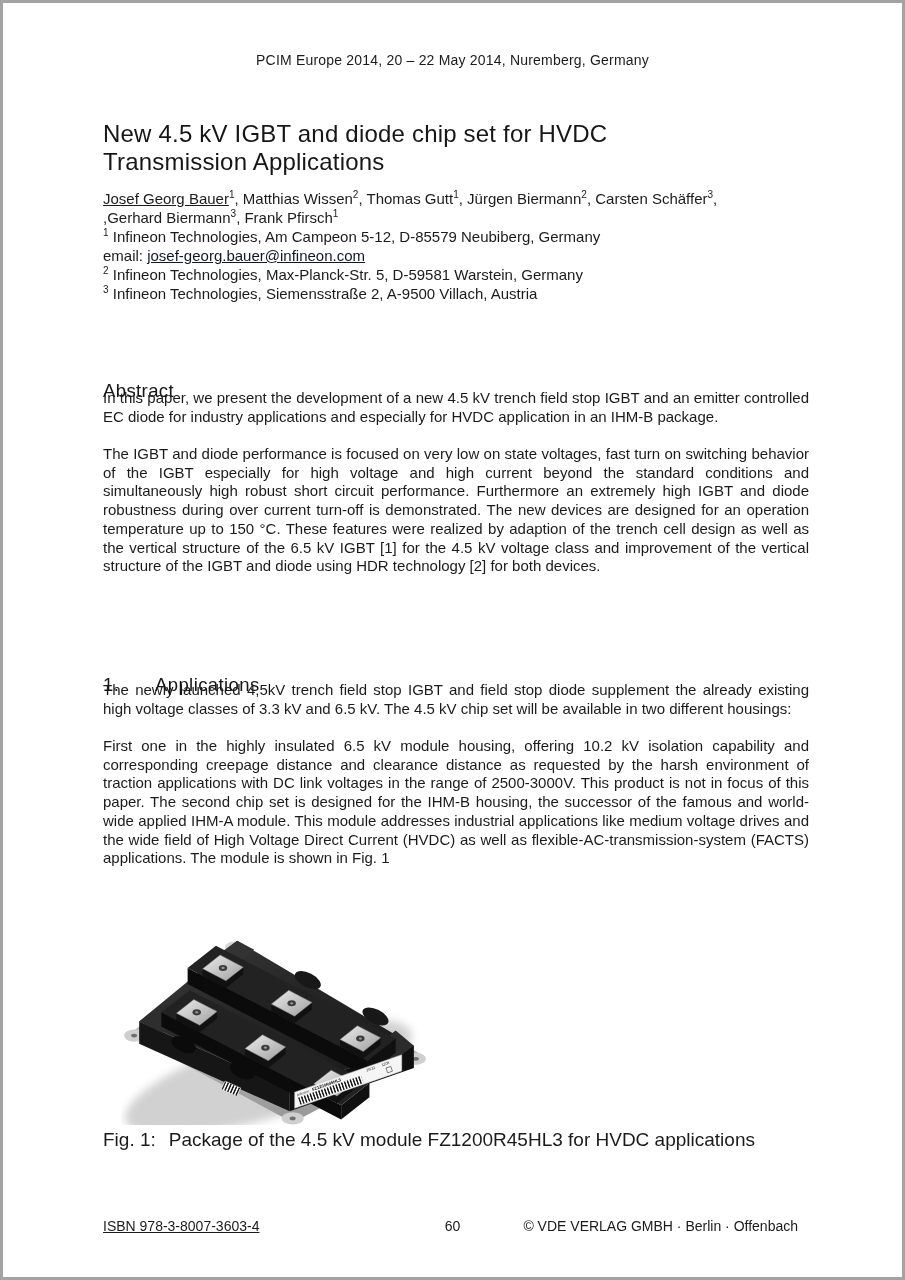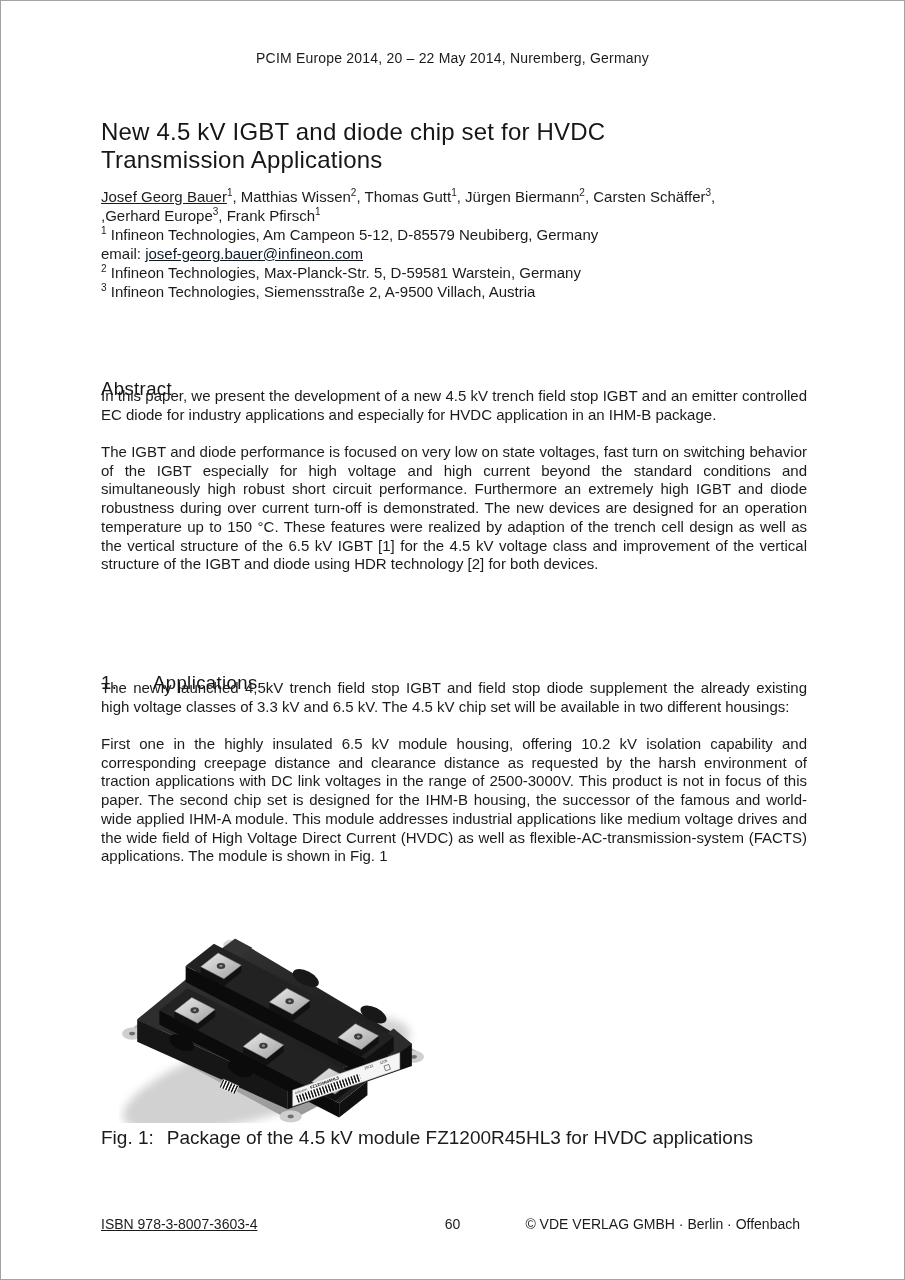--- a/index.html
+++ b/index.html
@@ -1,19 +1,19 @@
 <!DOCTYPE html>
 <html><head>
 <meta charset="utf-8">
 <style>
   * { margin:0; padding:0; box-sizing:border-box; }
   html,body { background:#e8e8e8; }
   .page {
     position:relative; width:905px; height:1280px; background:#ffffff;
-    margin:0 auto; overflow:hidden; border:1px solid #a3a3a3;
+    margin:0 auto; overflow:hidden; border:3px solid #a3a3a3;
     font-family:"Liberation Sans","DejaVu Sans",sans-serif; color:#1b1b1b;
   }
   .running-head {
     position:absolute; top:49px; left:0; width:100%;
     text-align:center; font-size:14px; letter-spacing:0.2px;
   }
   .title {
     position:absolute; top:105px; left:100px; width:640px;
     font-size:24px; font-weight:400; line-height:28px; letter-spacing:0.2px; color:#161616;margin-top:12px;
   }
@@ -41,21 +41,21 @@
 </head>
 <body>
 
 <div class="page">
 
   <div class="running-head">PCIM Europe 2014, 20 – 22 May 2014, Nuremberg, Germany</div>
 
   <h1 class="title">New 4.5 kV IGBT and diode chip set for HVDC Transmission Applications</h1>
 
   <div class="authors-block">
-    <div><span class="author-underlined">Josef Georg Bauer</span><sup>1</sup><span>, Matthias Wissen</span><sup>2</sup><span>, Thomas Gutt</span><sup>1</sup><span>, Jürgen Biermann</span><sup>2</sup><span>, Carsten Schäffer</span><sup>3</sup><span>,</span><br><span>,Gerhard Europe</span><sup>3</sup><span>, Frank Pfirsch</span><sup>1</sup></div>
+    <div><span class="author-underlined">Josef Georg Bauer</span><sup>1</sup><span>, Matthias Wissen</span><sup>2</sup><span>, Thomas Gutt</span><sup>1</sup><span>, Jürgen Biermann</span><sup>2</sup><span>, Carsten Schäffer</span><sup>3</sup><span>,</span><br><span>,Gerhard Biermann</span><sup>3</sup><span>, Frank Pfirsch</span><sup>1</sup></div>
     <div><sup>1</sup><span> Infineon Technologies, Am Campeon 5-12, D-85579 Neubiberg, Germany</span></div>
     <div><span>email: </span><a class="email-link">josef-georg.bauer@infineon.com</a></div>
     <div><sup>2</sup><span> Infineon Technologies, Max-Planck-Str. 5, D-59581 Warstein, Germany</span></div>
     <div><sup>3</sup><span> Infineon Technologies, Siemensstraße 2, A-9500 Villach, Austria</span></div>
   </div>
 
   <h2 class="section-heading" style="top:339px;">Abstract</h2>
   <p class="para" style="top:386px;">In this paper, we present the development of a new 4.5 kV trench field stop IGBT and an emitter controlled EC diode for industry applications and especially for HVDC application in an IHM-B package.</p>
   <p class="para" style="top:442px;">The IGBT and diode performance is focused on very low on state voltages, fast turn on switching behavior of the IGBT especially for high voltage and high current beyond the standard conditions and simultaneously high robust short circuit performance. Furthermore an extremely high IGBT and diode robustness during over current turn-off is demonstrated. The new devices are designed for an operation temperature up to 150 °C. These features were realized by adaption of the trench cell design as well as the vertical structure of the 6.5 kV IGBT [1] for the 4.5 kV voltage class and improvement of the vertical structure of the IGBT and diode using HDR technology [2] for both devices.</p>
 

